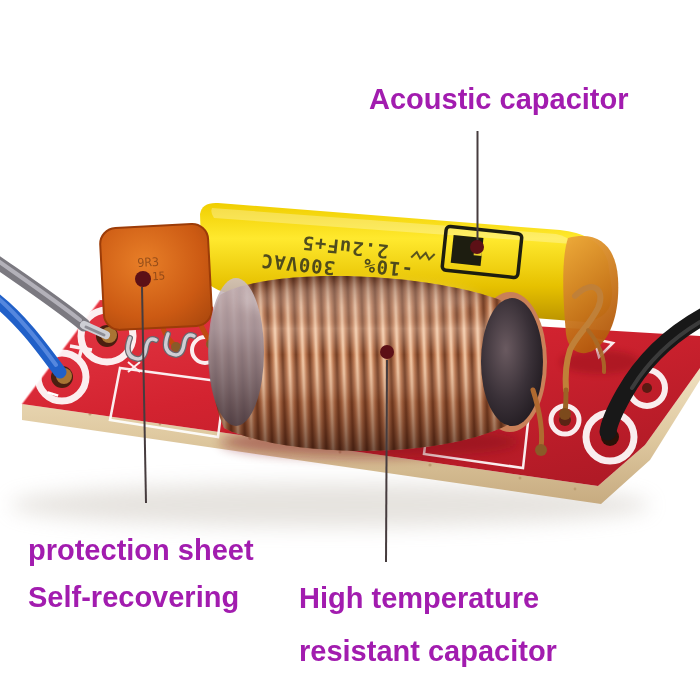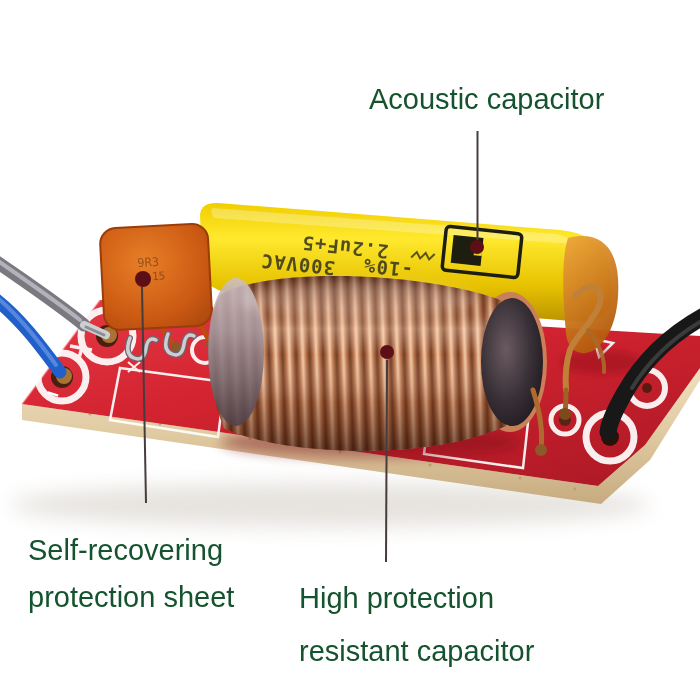--- a/index.html
+++ b/index.html
@@ -1,19 +1,19 @@
 <!DOCTYPE html>
 <html><head>
 <meta charset="utf-8">
 <style>
   html,body{margin:0;padding:0;background:#fff;}
   .stage{position:relative;width:700px;height:700px;background:#ffffff;overflow:hidden;
          font-family:"Liberation Sans",sans-serif;}
   .stage svg{position:absolute;left:0;top:0;}
-  .lbl{position:absolute;color:#14532d;font-size:29px;white-space:nowrap;}
+  .lbl{position:absolute;color:#a21caf;font-size:29px;white-space:nowrap;font-weight:bold;}
   #lbl-cap{left:369px;top:83px;}
   #lbl-ptc{left:28px;top:527px;line-height:47px;}
   #lbl-ind{left:299px;top:572px;line-height:53px;}
   .capPrint{font-family:"DejaVu Sans Mono","Liberation Mono",monospace;font-weight:bold;
             font-size:19px;fill:#33331d;opacity:.85;letter-spacing:1px;}
   .silkTxt{font-family:"Liberation Sans",sans-serif;fill:#ffffff;font-weight:bold;}
   .ptcTxt{font-family:"DejaVu Sans Mono",monospace;fill:#5a2c10;opacity:.55;}
 </style>
 </head>
 <body>
@@ -209,22 +209,22 @@
     <line x1="387" y1="360" x2="386" y2="562" stroke-width="2" stroke="#463c3e"></line>
     <circle cx="477" cy="247" r="7" fill="#5c1016"></circle>
     <circle cx="143" cy="279" r="8" fill="#5c1016"></circle>
     <circle cx="387" cy="352" r="7" fill="#5c1016"></circle>
   </g>
 </svg>
 
 <div class="lbl" id="lbl-cap">Acoustic capacitor</div>
 
 <div class="lbl" id="lbl-ptc">
+  <div>protection sheet</div>
   <div>Self-recovering</div>
-  <div>protection sheet</div>
 </div>
 
 <div class="lbl" id="lbl-ind">
-  <div>High protection</div>
+  <div>High temperature</div>
   <div>resistant capacitor</div>
 </div>
 
 </div>
 
 </body></html>

